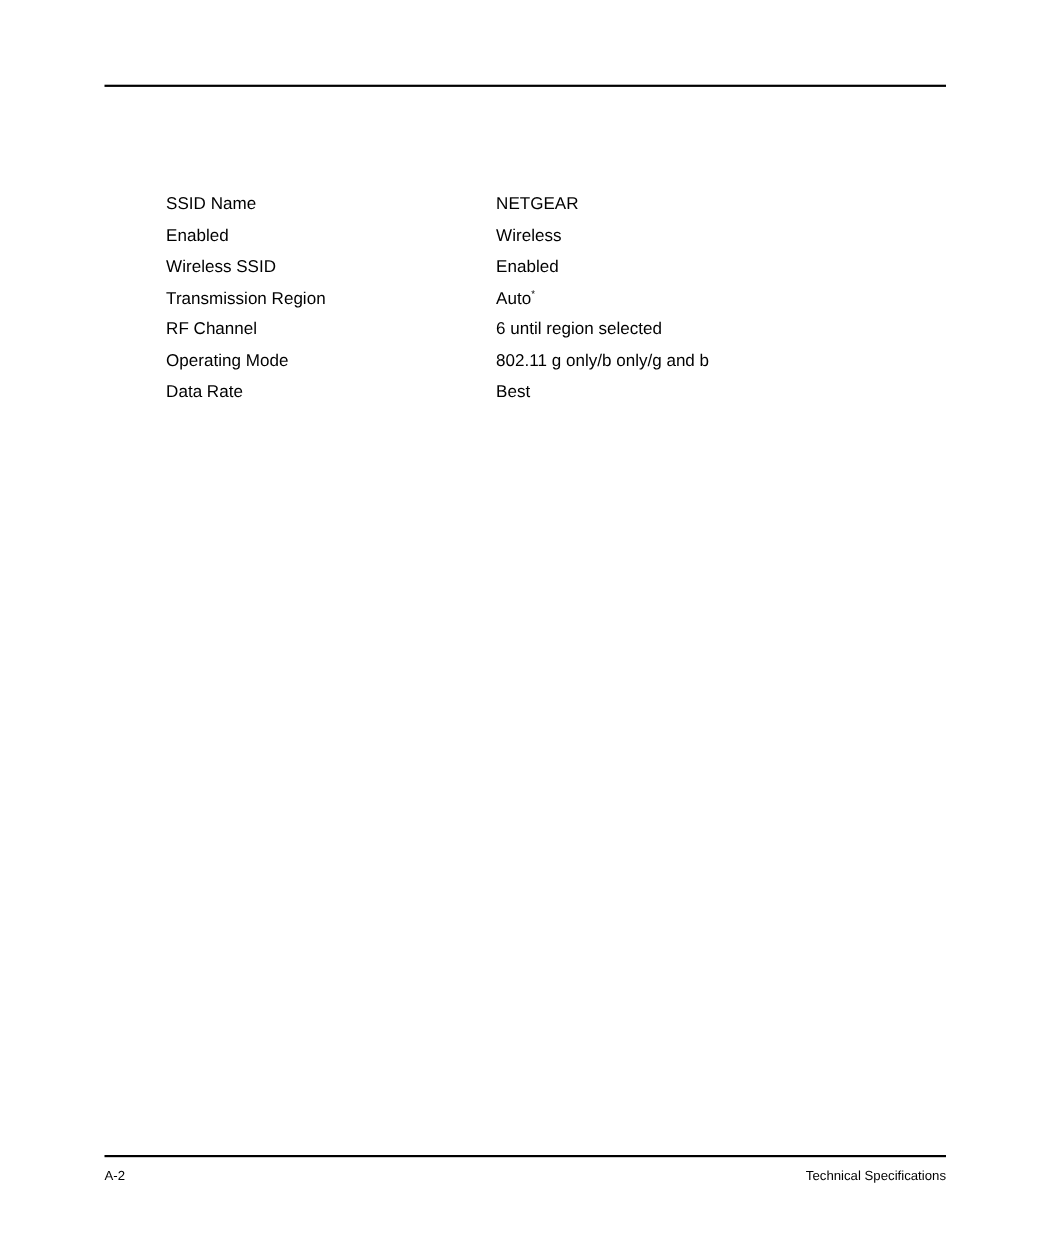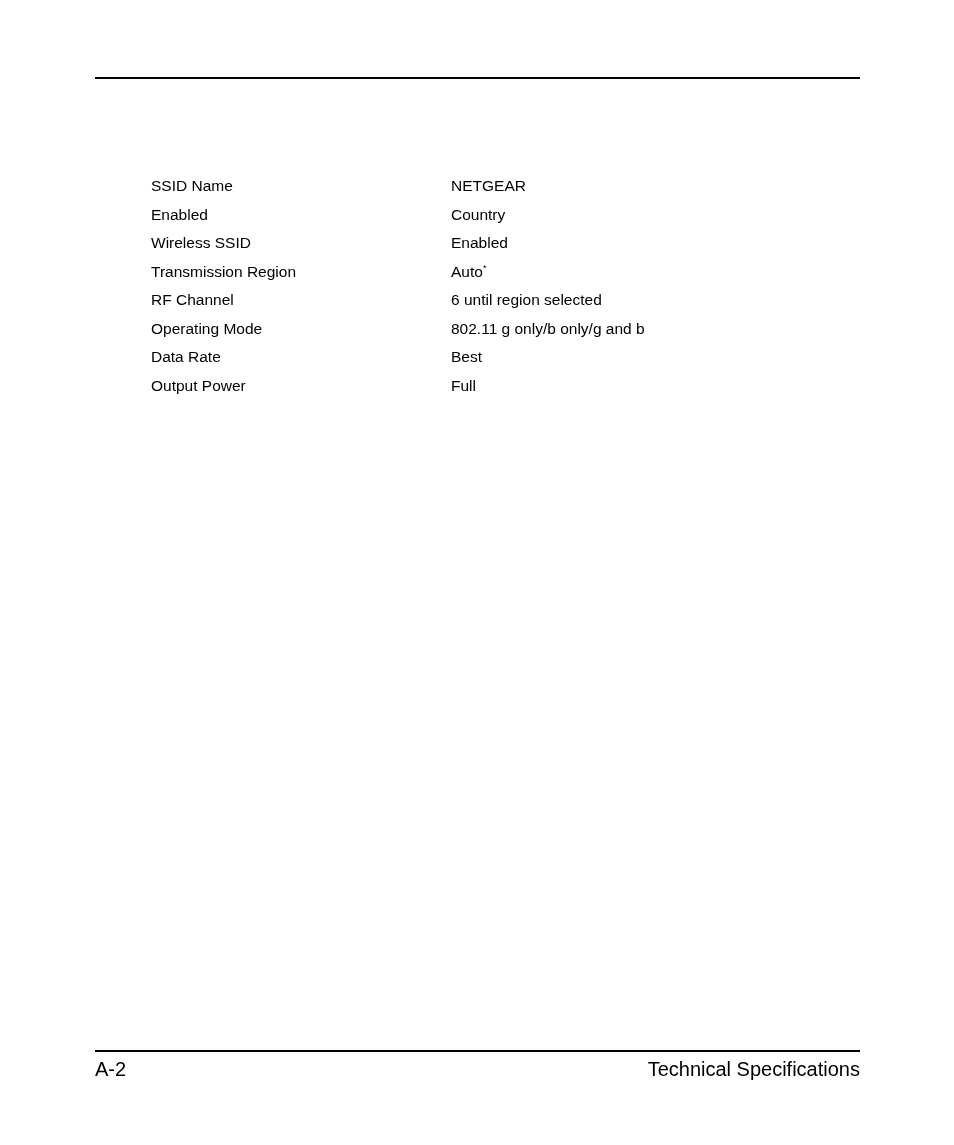--- a/index.html
+++ b/index.html
@@ -79,42 +79,42 @@
     position: absolute;
     left: 95px;
     top: 1058px;
     width: 765px;
     display: flex;
     justify-content: space-between;
     align-items: baseline;
   }
   .footer-left,
   .footer-right {
-    font-size: 20px;
+    font-size: 12px;
     line-height: 22px;
     color: #000000;
     white-space: nowrap;
   }
 </style>
 </head>
 <body>
 
 <div class="page">
 
   <div class="header-rule"></div>
 
   <table class="spec-table">
     <tbody>
         <tr>
           <td class="spec-label">SSID Name</td>
           <td class="spec-value"><span>NETGEAR</span></td>
         </tr>
         <tr>
           <td class="spec-label">Enabled</td>
-          <td class="spec-value"><span>Country</span></td>
+          <td class="spec-value"><span>Wireless</span></td>
         </tr>
         <tr>
           <td class="spec-label">Wireless SSID</td>
           <td class="spec-value"><span>Enabled</span></td>
         </tr>
         <tr>
           <td class="spec-label">Transmission Region</td>
           <td class="spec-value"><span>Auto</span><span class="footnote-mark">*</span></td>
         </tr>
         <tr>
@@ -122,24 +122,20 @@
           <td class="spec-value"><span>6 until region selected</span></td>
         </tr>
         <tr>
           <td class="spec-label">Operating Mode</td>
           <td class="spec-value"><span>802.11 g only/b only/g and b</span></td>
         </tr>
         <tr>
           <td class="spec-label">Data Rate</td>
           <td class="spec-value"><span>Best</span></td>
         </tr>
-        <tr>
-          <td class="spec-label">Output Power</td>
-          <td class="spec-value"><span>Full</span></td>
-        </tr>
       </tbody>
   </table>
 
   <div class="footer-rule"></div>
 
   <div class="footer">
     <div class="footer-left">A-2</div>
     <div class="footer-right">Technical Specifications</div>
   </div>
 

